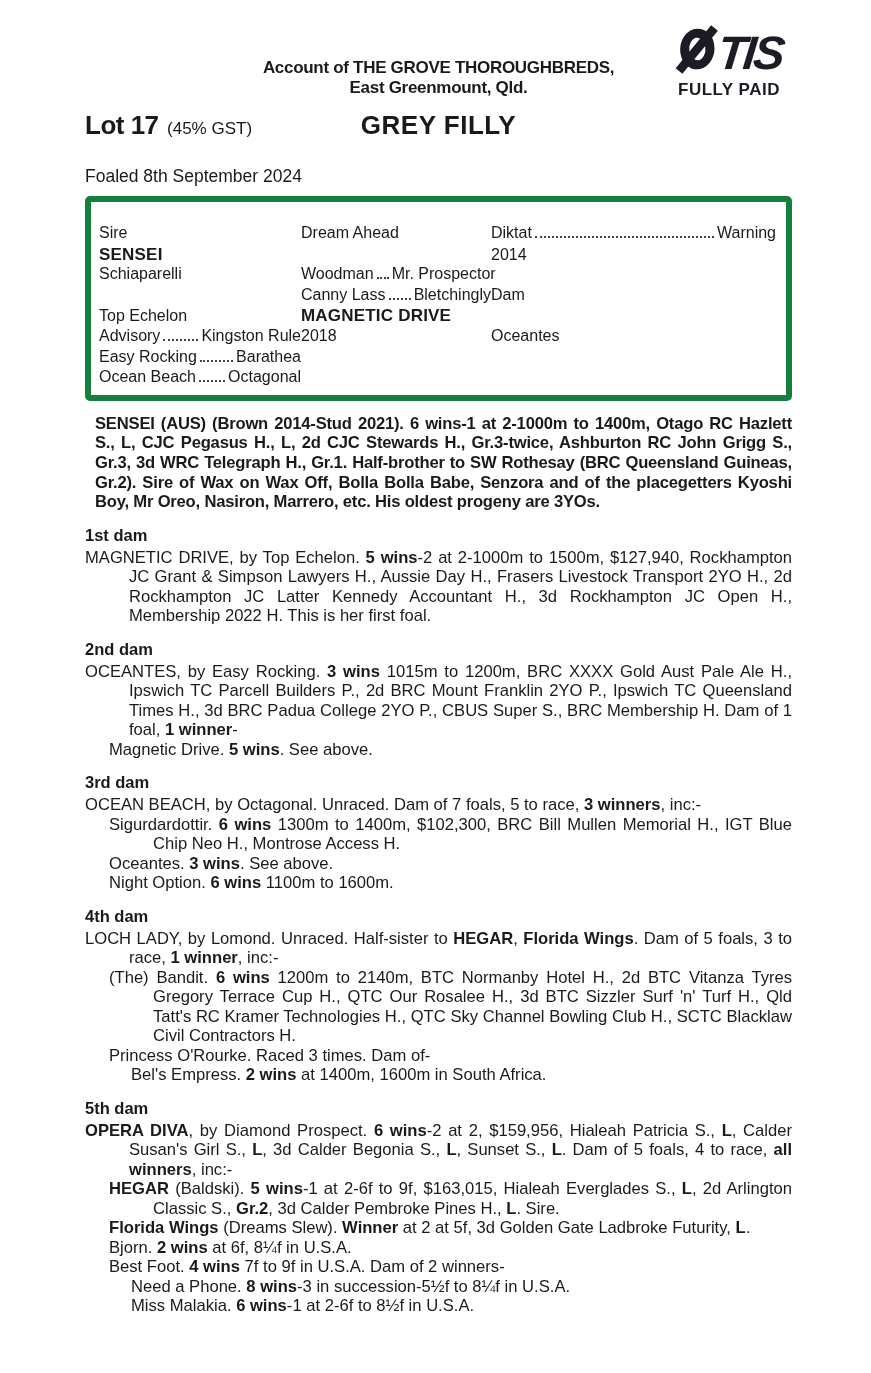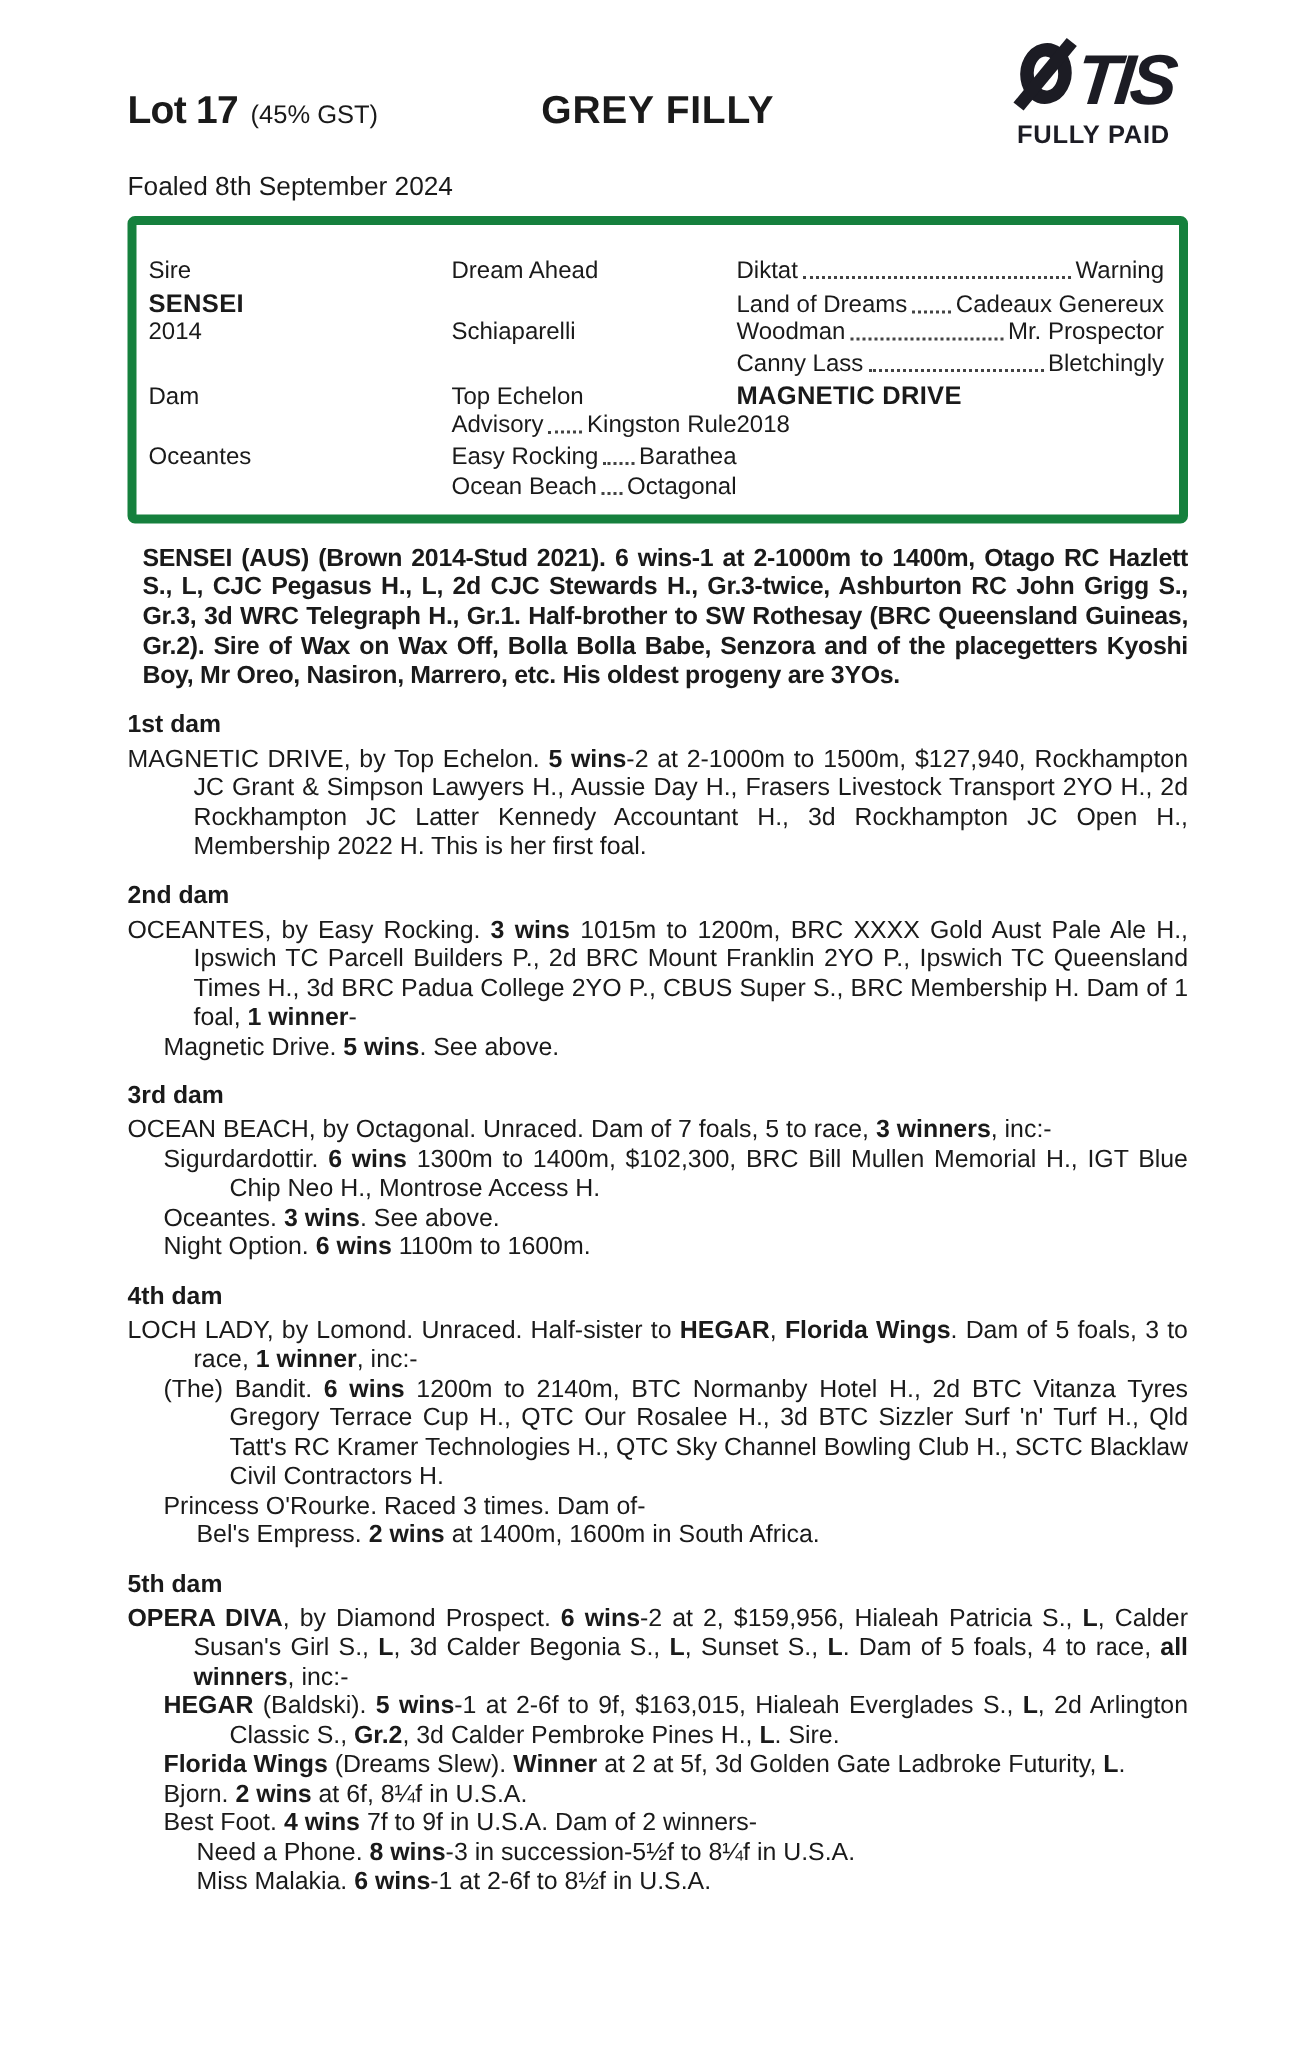--- a/index.html
+++ b/index.html
@@ -11,21 +11,21 @@
   }
   .page { position:relative; width:871px; height:1373px; padding:58px 79px 0 85px; background:#fff; }
 
   
   .account { text-align:center; font-weight:bold; font-size:17px; line-height:20px; letter-spacing:-0.3px; }
   .logo { position:absolute; top:26px; right:56px; width:172px; text-align:center; color:#1c1c24; }
   .logo-mark { display:flex; align-items:center; justify-content:center; transform:skewX(-6deg); height:52px; }
   .logo-tis { font-weight:bold; font-style:italic; font-size:47px; letter-spacing:-3px; line-height:1; }
   .logo-sub { font-weight:bold; font-size:17px; letter-spacing:0.5px; margin-top:2px; }
 
-  .lot-row { position:relative; margin-top:0; height:32px; }
+  .lot-row { position:relative; margin-top:12px; height:32px; }
   .lot-label { font-weight:bold; font-size:26px; letter-spacing:-0.5px; }
   .lot-note { font-size:17px; margin-left:4px; }
   .page-title { position:absolute; left:50%; top:0; transform:translateX(-50%); font-weight:bold; font-size:26px; letter-spacing:0.5px; white-space:nowrap; }
 
   .foaled-row { display:flex; justify-content:space-between; margin-top:24px; font-size:17.5px; }
   .brand-symbol { font-size:12px; vertical-align:7px; letter-spacing:1px; }
 
   
   .ped-table {
     margin-top:9px; border:6px solid #15803d; border-radius:5px;
@@ -66,20 +66,24 @@
             <ellipse cx="21" cy="24" rx="12.5" ry="16" transform="rotate(-14 21 24)"></ellipse>
             <line x1="36" y1="3" x2="5" y2="46"></line>
           </g>
         </svg>
       </span>
       <span class="logo-tis">TIS</span>
     </div>
     <div class="logo-sub">FULLY PAID</div>
   </div>
 
+  <div class="account">
+    <div>Account of THE GROVE THOROUGHBREDS,</div>
+    <div>East Greenmount, Qld.</div>
+  </div>
 
   <div class="lot-row">
     <span class="lot-label">Lot 17</span>
     <span class="lot-note">(45% GST)</span>
     <span class="page-title">GREY FILLY</span>
   </div>
 
   <div class="foaled-row">
     <span>Foaled 8th September 2024</span>
   </div>
@@ -89,25 +93,20 @@
     <div>Sire</div>
     <div>Dream Ahead</div>
     <div class="gp-row">
         <span>Diktat</span>
         <span class="dots"></span>
         <span>Warning</span>
       </div>
 
     <div class="ped-name">SENSEI</div>
     <div></div>
-    <div class="gp-row">
-        <span>Land of Dreams</span>
-        <span class="dots"></span>
-        <span>Cadeaux Genereux</span>
-      </div>
 
     <div>2014</div>
     <div>Schiaparelli</div>
     <div class="gp-row">
         <span>Woodman</span>
         <span class="dots"></span>
         <span>Mr. Prospector</span>
       </div>
 
     <div></div>

